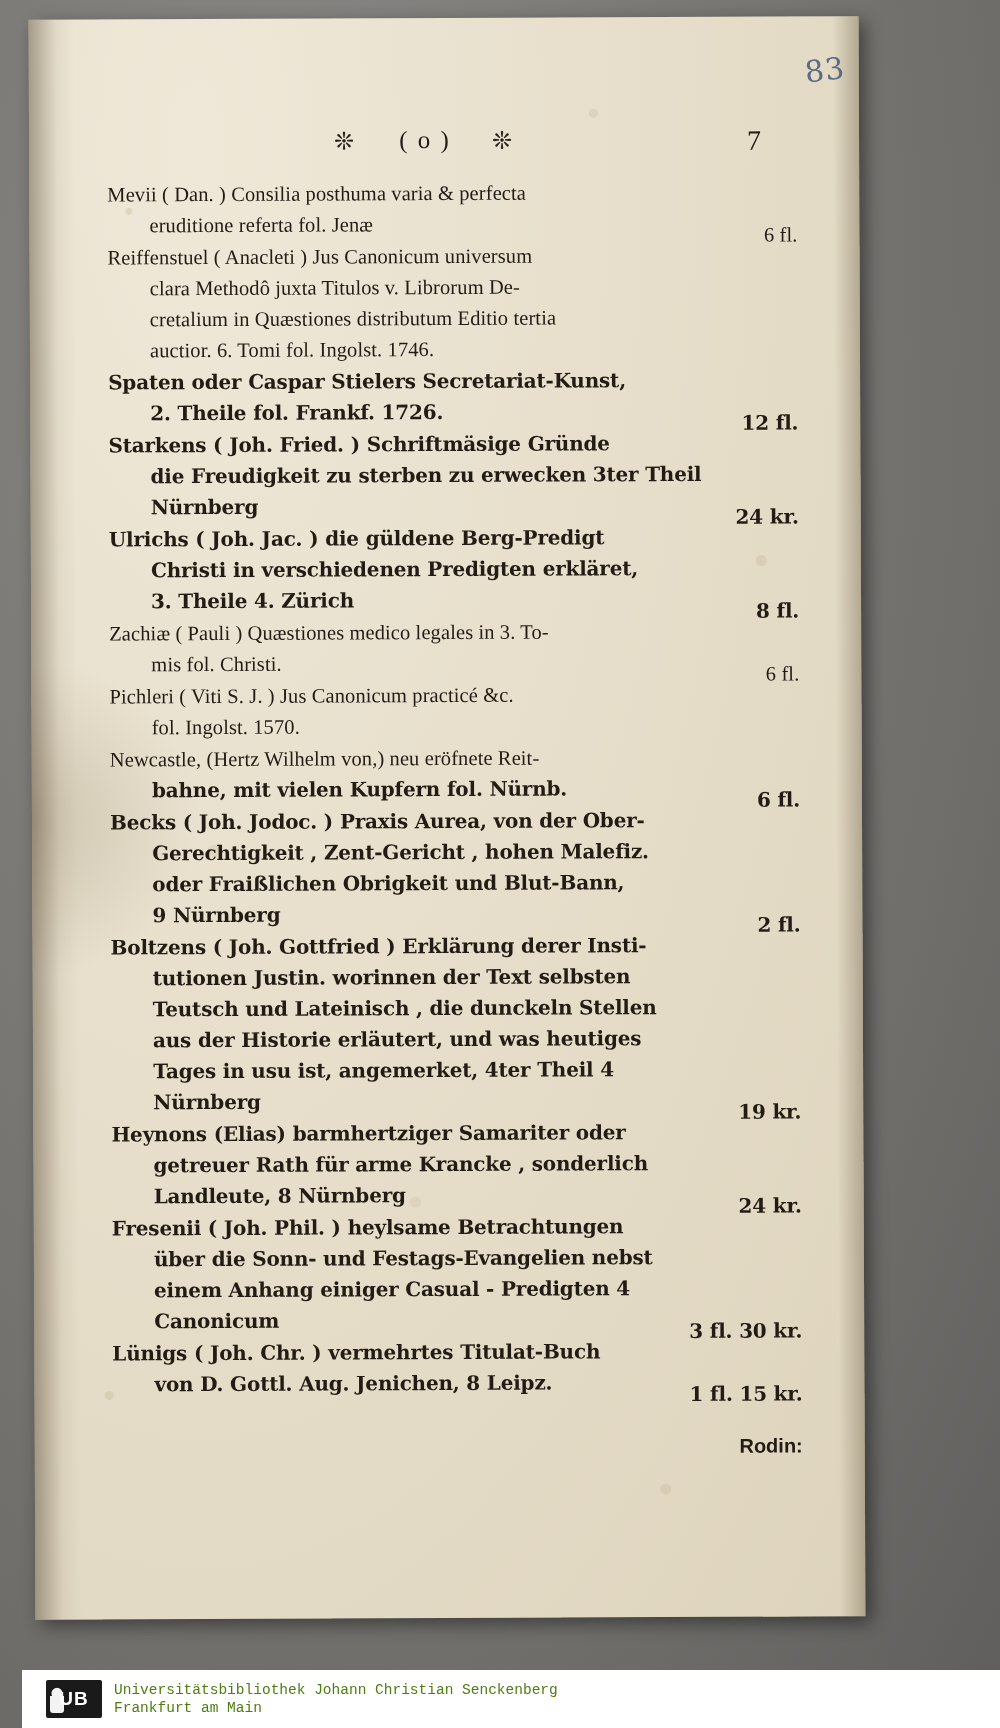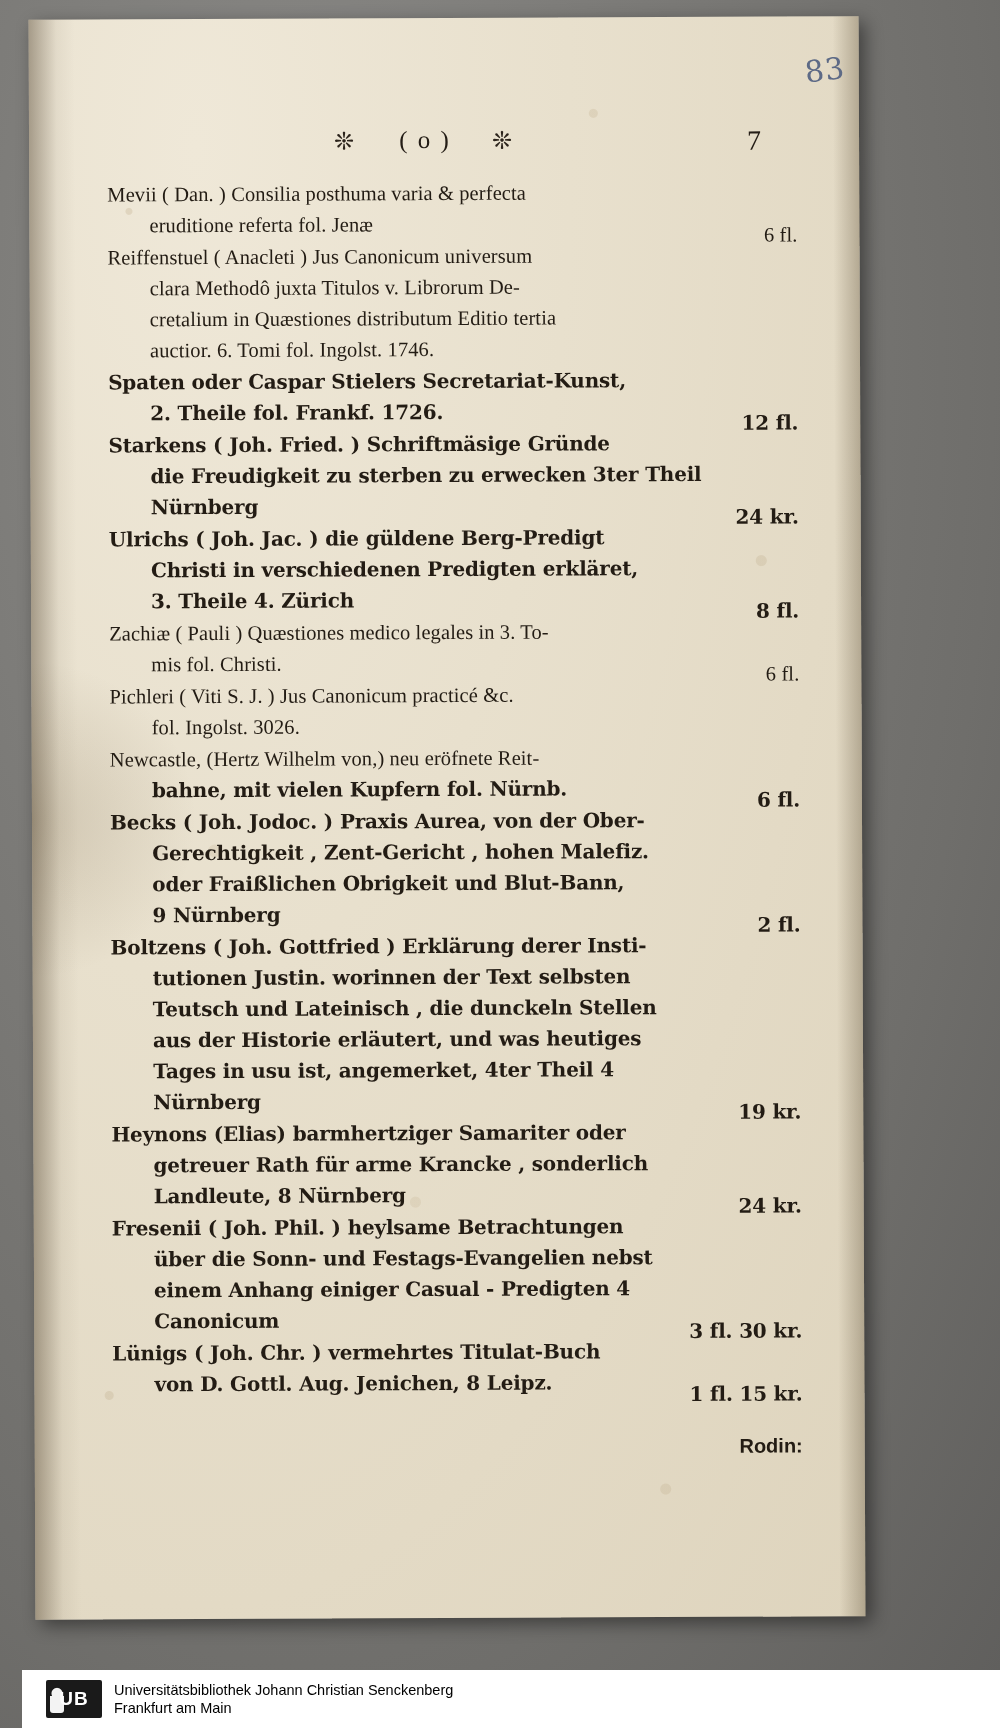--- a/index.html
+++ b/index.html
@@ -198,24 +198,24 @@
     content: "";
     position: absolute;
     left: 4px; top: 5px;
     width: 14px; height: 28px;
     background: radial-gradient(circle at 50% 30%, #ffffff 0 5px, transparent 6px),
                 linear-gradient(to bottom, transparent 0 40%, #ffffff 40% 100%);
     opacity: .95;
     border-radius: 3px;
   }
   #footer-text {
-    font-family: Liberation Sans, sans-serif;
+    font-family: Liberation Mono, monospace;
     font-size: 14.5px;
     line-height: 18px;
-    color: #000000;
+    color: #4d7c0f;
   }
   #footer-text div { white-space: nowrap; }
 </style>
 </head>
 <body>
 
 <div id="scan">
 
   <div id="sheet">
     <div id="gutter"></div>
@@ -254,21 +254,21 @@
           <div class="line"><span class="txt fra">Ulrichs ( Joh. Jac. ) die güldene Berg-Predigt</span></div>
           <div class="line indent"><span class="txt fra">Christi  in   verschiedenen  Predigten  erkläret,</span></div>
           <div class="line indent"><span class="txt fra">3. Theile 4. Zürich</span><span class="price fra">8 fl.</span></div>
         </div>
         <div class="entry">
           <div class="line"><span class="txt rom">Zachiæ ( Pauli ) Quæstiones medico legales in 3. To-</span></div>
           <div class="line indent"><span class="txt rom">mis fol. Christi.</span><span class="price rom">6 fl.</span></div>
         </div>
         <div class="entry">
           <div class="line"><span class="txt rom">Pichleri ( Viti S. J. ) Jus Canonicum practicé &amp;c.</span></div>
-          <div class="line indent"><span class="txt rom">fol. Ingolst. 3026.</span></div>
+          <div class="line indent"><span class="txt rom">fol. Ingolst. 1570.</span></div>
         </div>
         <div class="entry">
           <div class="line"><span class="txt rom">Newcastle, (Hertz Wilhelm von,) neu eröfnete Reit-</span></div>
           <div class="line indent"><span class="txt fra">bahne, mit vielen Kupfern fol. Nürnb.</span><span class="price fra">6 fl.</span></div>
         </div>
         <div class="entry">
           <div class="line"><span class="txt fra">Becks ( Joh. Jodoc. ) Praxis Aurea, von der Ober-</span></div>
           <div class="line indent"><span class="txt fra">Gerechtigkeit ,  Zent-Gericht ,  hohen  Malefiz.</span></div>
           <div class="line indent"><span class="txt fra">oder  Fraißlichen  Obrigkeit  und  Blut-Bann,</span></div>
           <div class="line indent"><span class="txt fra">9 Nürnberg</span><span class="price fra">2 fl.</span></div>

